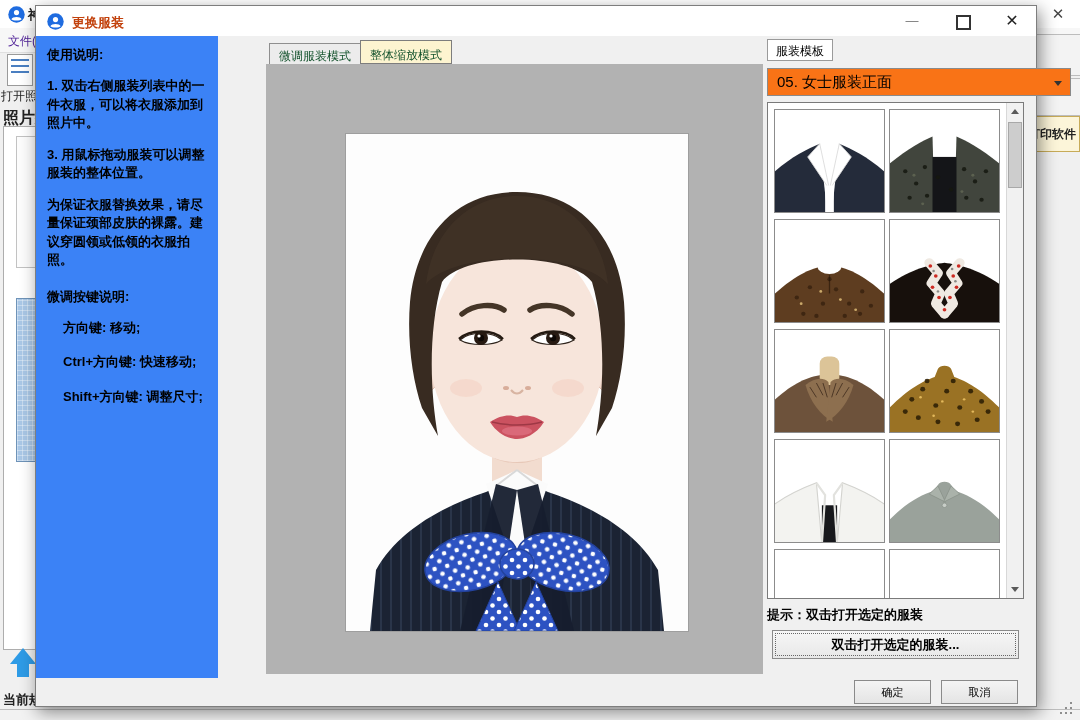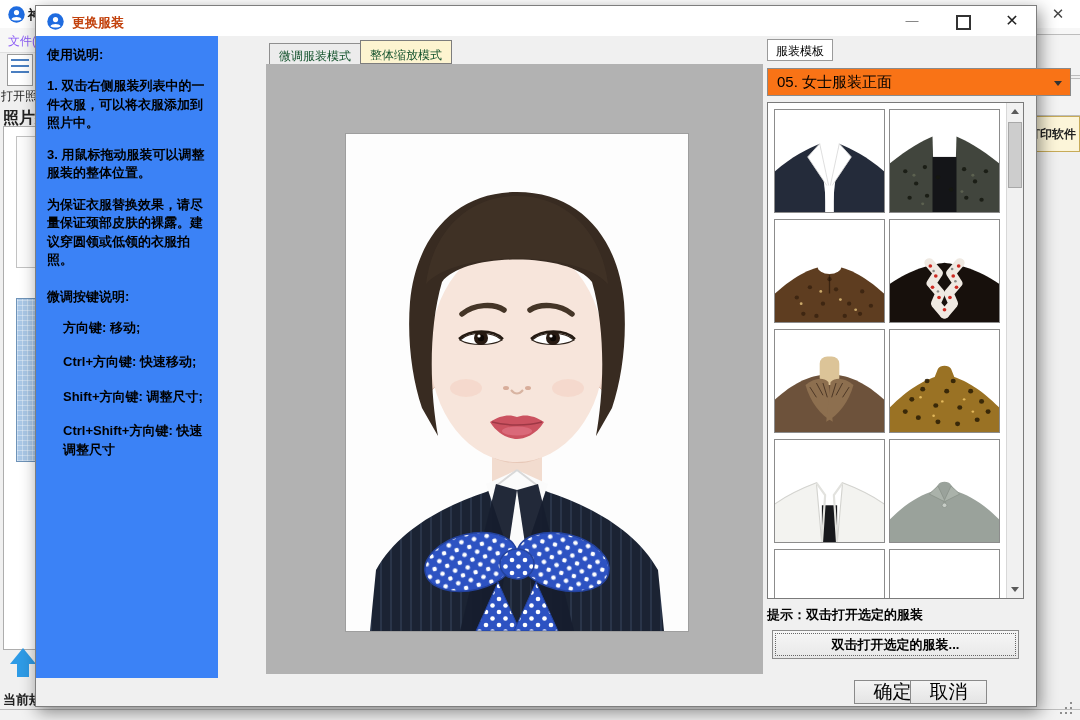--- a/index.html
+++ b/index.html
@@ -5,21 +5,21 @@
   html,body{margin:0;padding:0;background:#888;}
   #screen{position:relative;width:1080px;height:720px;background:#f0f0f0;overflow:hidden;
           font-family:"Liberation Sans","DejaVu Sans",sans-serif;color:#111;}
   .abs{position:absolute;}
   
   .bw-titlebar{left:0;top:0;width:1080px;height:28px;background:#ffffff;border-bottom:1px solid #e3e3e3;}
   .bw-appicon{left:8px;top:6px;width:16px;height:16px;}
   .bw-title{left:28px;top:6px;font-size:13px;font-weight:700;color:#222;white-space:nowrap;}
   .bw-close{left:1040px;top:2px;width:36px;height:24px;text-align:center;line-height:24px;font-size:15px;color:#444;cursor:pointer;}
   .bw-menubar{left:0;top:28px;width:1080px;height:24px;background:#f7f7f7;border-bottom:1px solid #e0e0e0;}
-  .bw-menu-file{left:8px;top:33px;font-size:12px;color:#8b5cf6;white-space:nowrap;}
+  .bw-menu-file{left:8px;top:33px;font-size:12px;color:#4c1d95;white-space:nowrap;}
   .bw-toolicon{left:7px;top:54px;width:24px;height:30px;background:#fff;border:1px solid #9a9a9a;}
   .bw-toolicon i{display:block;height:2px;background:#4a7fc1;margin:4px 3px 0 3px;}
   .bw-toollabel{left:1px;top:88px;font-size:12px;color:#222;white-space:nowrap;width:34px;overflow:hidden;}
   .bw-sectlabel{left:3px;top:108px;font-size:16px;font-weight:700;color:#222;white-space:nowrap;width:32px;overflow:hidden;}
   .bw-listpanel{left:3px;top:126px;width:40px;height:522px;background:#fff;border:1px solid #adadad;}
   .bw-frame{left:16px;top:136px;width:40px;height:130px;background:#fcfcfc;border:1px solid #c2c2c2;}
   .bw-bluethumb{left:16px;top:298px;width:40px;height:162px;background:#a9c7e6;border:1px solid #6e93b8;
                 background-image:repeating-linear-gradient(0deg,rgba(255,255,255,.35) 0 1px,transparent 1px 5px),
                                  repeating-linear-gradient(90deg,rgba(255,255,255,.35) 0 1px,transparent 1px 5px);}
   .bw-uparrow-head{left:10px;top:648px;width:0;height:0;border-left:13px solid transparent;border-right:13px solid transparent;border-bottom:16px solid #2e9be6;}
@@ -71,23 +71,23 @@
   .sb-down{bottom:0;}
   .sb-up i{position:absolute;left:4px;top:6px;border-left:4px solid transparent;border-right:4px solid transparent;border-bottom:5px solid #5a5a5a;}
   .sb-down i{position:absolute;left:4px;top:6px;border-left:4px solid transparent;border-right:4px solid transparent;border-top:5px solid #5a5a5a;}
   .sb-thumb{position:absolute;left:1px;top:19px;width:14px;height:66px;background:#cdcdcd;border:1px solid #a8a8a8;box-sizing:border-box;cursor:pointer;}
   .hint{left:731px;top:600px;font-size:13px;font-weight:700;color:#000;white-space:nowrap;}
   .choose-btn{left:736px;top:624px;width:247px;height:29px;background:linear-gradient(#f6f6f6,#e8e8e8);
               border:1px solid #8a8a8a;outline:1px dotted #666;outline-offset:-4px;
               font-size:13px;font-weight:700;color:#000;display:flex;align-items:center;justify-content:center;cursor:pointer;box-sizing:border-box;}
   
   .btn{height:24px;background:linear-gradient(#f4f4f4,#e4e4e4);border:1px solid #8a8a8a;box-sizing:border-box;
-       font-size:19px;color:#000;display:flex;align-items:center;justify-content:center;cursor:pointer;}
+       font-size:11px;color:#000;display:flex;align-items:center;justify-content:center;cursor:pointer;}
   .btn-ok{left:818px;top:674px;width:77px;}
-  .btn-cancel{left:874px;top:674px;width:77px;}
+  .btn-cancel{left:905px;top:674px;width:77px;}
 </style>
 </head>
 <body>
 
 <div id="screen">
 
   <div class="abs bw-titlebar"></div>
   <div class="abs bw-appicon">
     <svg viewBox="0 0 17 17" width="17" height="17">
         <circle cx="8.5" cy="8.5" r="8.2" fill="#1f6ce0"></circle>
@@ -136,21 +136,20 @@
 
     <div class="abs left-panel">
       <p>使用说明:</p>
       <p>1. 双击右侧服装列表中的一件衣服，可以将衣服添加到照片中。</p>
       <p>3. 用鼠标拖动服装可以调整服装的整体位置。</p>
       <p>为保证衣服替换效果，请尽量保证颈部皮肤的裸露。建议穿圆领或低领的衣服拍照。</p>
       <p class="gap-top">微调按键说明:</p>
       <p class="key">方向键: 移动;</p>
       <p class="key">Ctrl+方向键: 快速移动;</p>
       <p class="key">Shift+方向键: 调整尺寸;</p>
-      <p class="key">Ctrl+Shift+方向键: 快速调整尺寸</p>
     </div>
 
     <div class="abs tab inactive">微调服装模式</div>
     <div class="abs tab active">整体缩放模式</div>
     <div class="abs canvas"></div>
 
     <div class="abs photo">
       <svg viewBox="0 0 342 497" preserveAspectRatio="none">
         <defs>
           <pattern id="pins" width="10" height="10" patternUnits="userSpaceOnUse">

